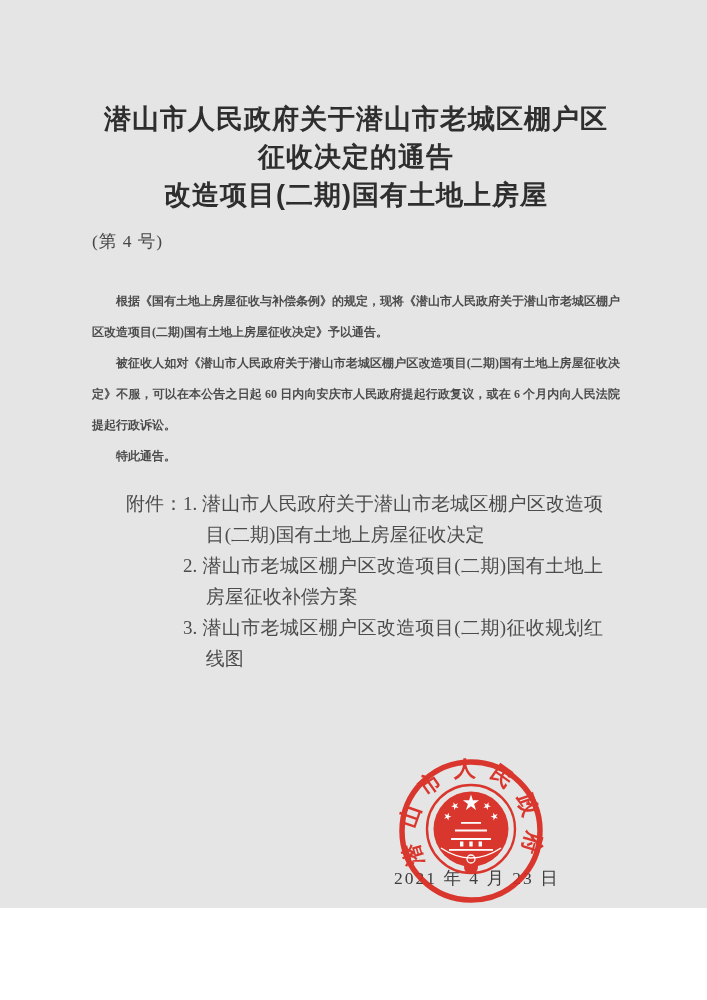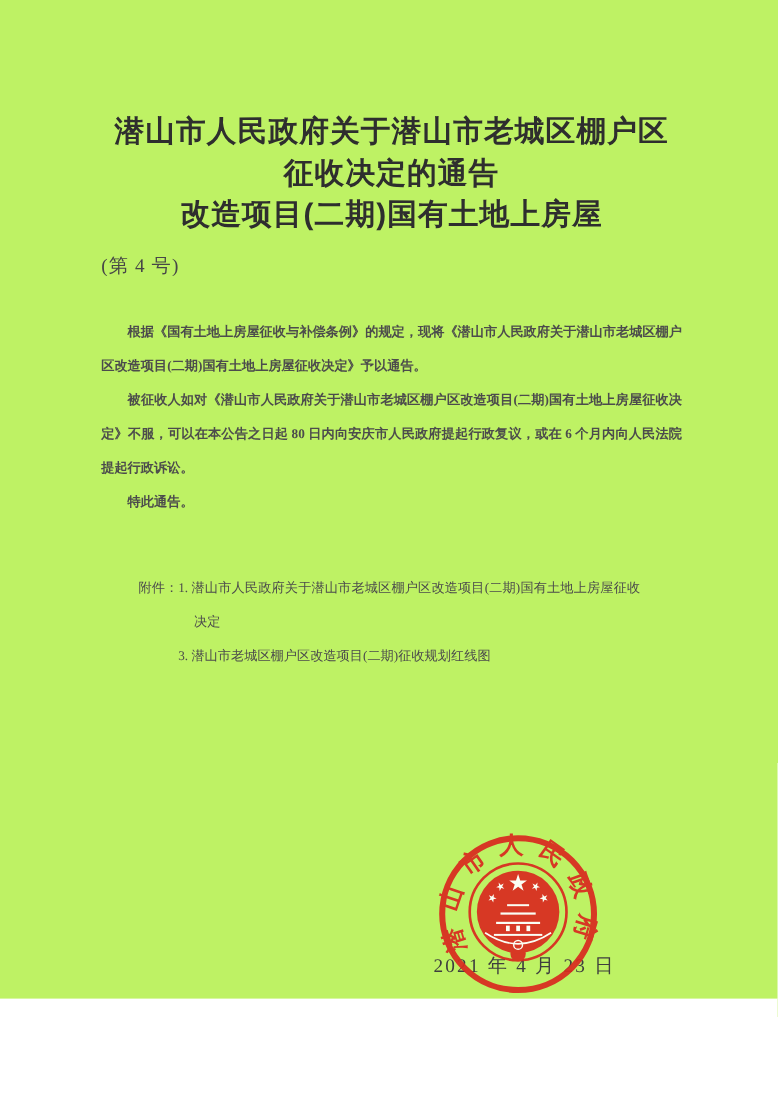--- a/index.html
+++ b/index.html
@@ -1,21 +1,21 @@
 <!DOCTYPE html>
 <html><head>
 <meta charset="utf-8">
 <style>
   * { margin: 0; padding: 0; box-sizing: border-box; }
   html, body { background: #ffffff; }
   .page {
     position: relative;
     width: 707px;
     height: 908px;
-    background: #bef264;
+    background: #e5e5e5;
     overflow: hidden;
     font-family: "Liberation Serif", serif;
   }
   .content {
     position: absolute;
     left: 92px;
     top: 100px;
     width: 528px;
   }
   .doc-title {
@@ -37,23 +37,23 @@
   .body-text {
     margin-top: 33px;
     font-size: 12px;
     line-height: 31px;
     color: #4c4c4c;
     text-align: justify;
     font-weight: bold;
   }
   .body-text p { text-indent: 2em; }
   .attachments {
-    margin-top: 47px;
+    margin-top: 16px;
     display: flex;
-    font-size: 12px;
+    font-size: 19px;
     line-height: 31px;
     color: #4c4c4c;
     padding-left: 34px;
   }
   .att-label { flex: 0 0 auto; white-space: nowrap; }
   .att-items { flex: 0 1 auto; max-width: 420px; }
   .att-item {
     text-indent: -1.2em;
     padding-left: 1.2em;
     text-align: justify;
@@ -91,28 +91,29 @@
     <div class="doc-title">
       <div>潜山市人民政府关于潜山市老城区棚户区</div>
       <div>征收决定的通告</div>
       <div>改造项目(二期)国有土地上房屋</div>
     </div>
 
     <div class="doc-number">(第 4 号)</div>
 
     <div class="body-text">
       <p>根据《国有土地上房屋征收与补偿条例》的规定，现将《潜山市人民政府关于潜山市老城区棚户区改造项目(二期)国有土地上房屋征收决定》予以通告。</p>
-      <p>被征收人如对《潜山市人民政府关于潜山市老城区棚户区改造项目(二期)国有土地上房屋征收决定》不服，可以在本公告之日起 80 日内向安庆市人民政府提起行政复议，或在 6 个月内向人民法院提起行政诉讼。</p>
+      <p>被征收人如对《潜山市人民政府关于潜山市老城区棚户区改造项目(二期)国有土地上房屋征收决定》不服，可以在本公告之日起 60 日内向安庆市人民政府提起行政复议，或在 6 个月内向人民法院提起行政诉讼。</p>
       <p>特此通告。</p>
     </div>
 
     <div class="attachments">
       <span class="att-label">附件：</span>
       <div class="att-items">
         <div class="att-item">1. 潜山市人民政府关于潜山市老城区棚户区改造项目(二期)国有土地上房屋征收决定</div>
+        <div class="att-item">2. 潜山市老城区棚户区改造项目(二期)国有土地上房屋征收补偿方案</div>
         <div class="att-item">3. 潜山市老城区棚户区改造项目(二期)征收规划红线图</div>
       </div>
     </div>
 
   </div>
 
   <div class="issue-date">2021 年 4 月 23 日</div>
 
   <svg class="seal" viewBox="0 0 172 172" color="#d92a20">
     <defs>

